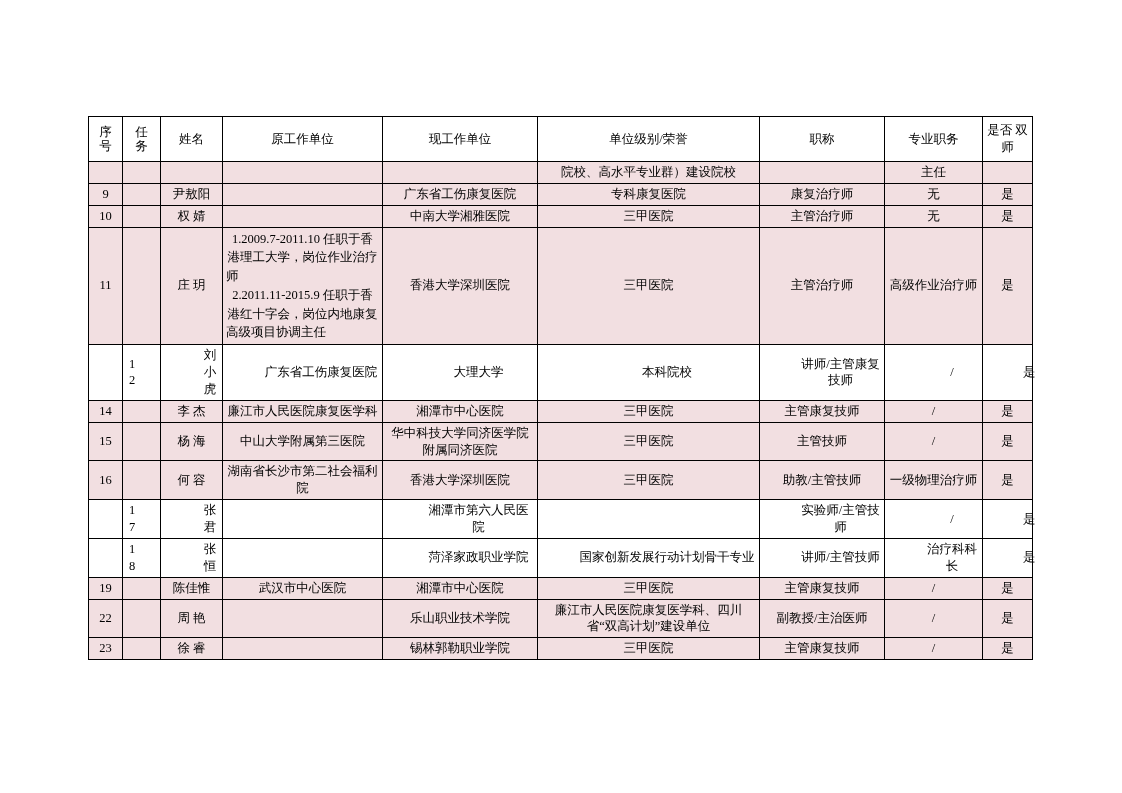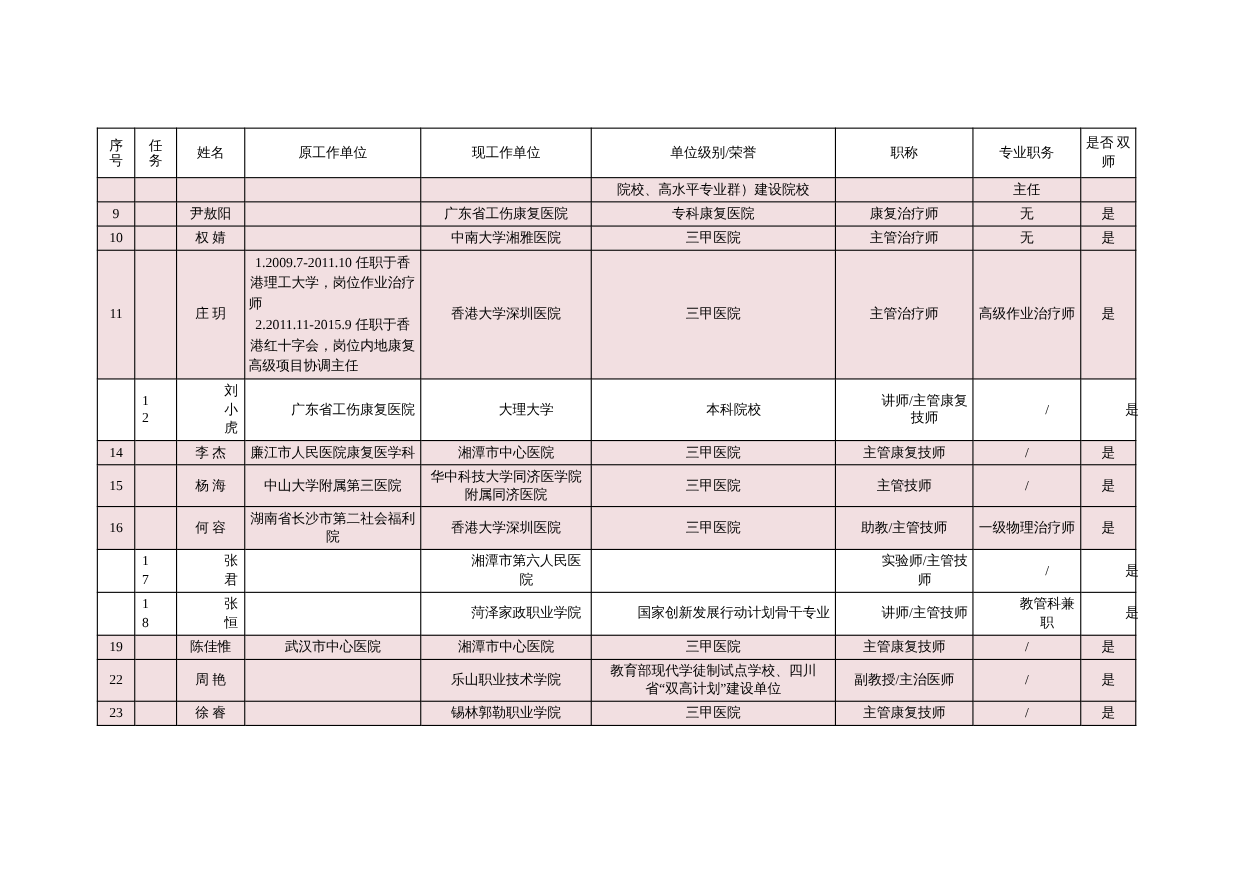--- a/index.html
+++ b/index.html
@@ -205,41 +205,41 @@
           <td>是</td>
         </tr>
         <tr class="plain">
           <td>18</td>
           <td></td>
           <td>张 恒</td>
           <td></td>
           <td>菏泽家政职业学院</td>
           <td>国家创新发展行动计划骨干专业</td>
           <td>讲师/主管技师</td>
-          <td>教管科兼职</td>
+          <td>治疗科科长</td>
           <td>是</td>
         </tr>
         <tr class="tint">
           <td>19</td>
           <td></td>
           <td>陈佳惟</td>
           <td>武汉市中心医院</td>
           <td>湘潭市中心医院</td>
           <td>三甲医院</td>
           <td>主管康复技师</td>
           <td>/</td>
           <td>是</td>
         </tr>
         <tr class="tint">
           <td>22</td>
           <td></td>
           <td>周 艳</td>
           <td></td>
           <td>乐山职业技术学院</td>
-          <td>教育部现代学徒制试点学校、四川省“双高计划”建设单位</td>
+          <td>廉江市人民医院康复医学科、四川省“双高计划”建设单位</td>
           <td>副教授/主治医师</td>
           <td>/</td>
           <td>是</td>
         </tr>
         <tr class="tint">
           <td>23</td>
           <td></td>
           <td>徐 睿</td>
           <td></td>
           <td>锡林郭勒职业学院</td>

